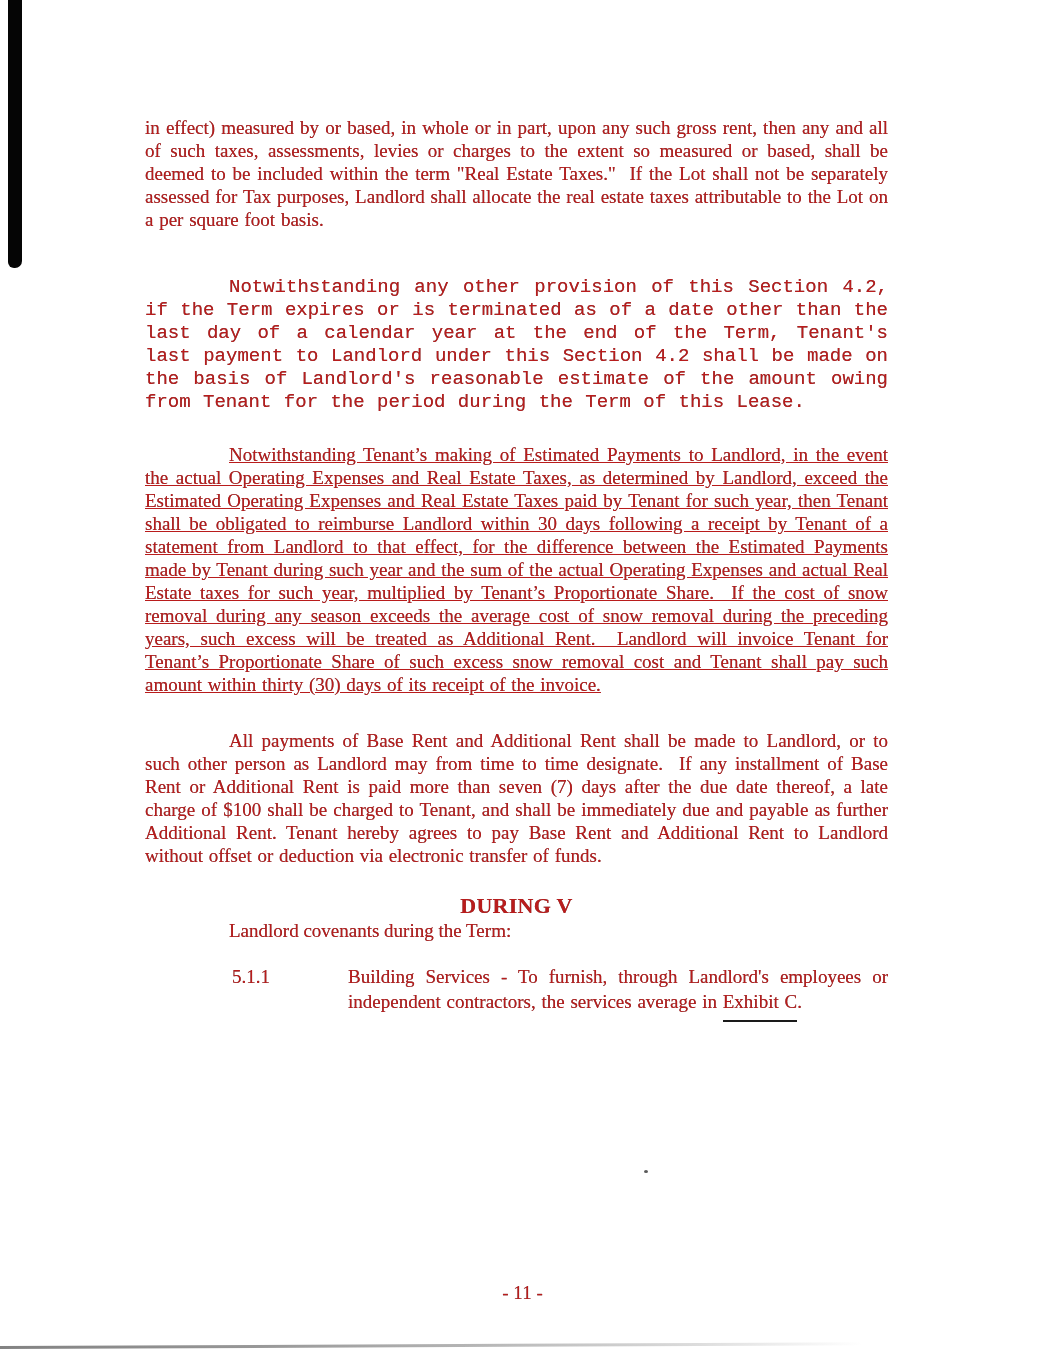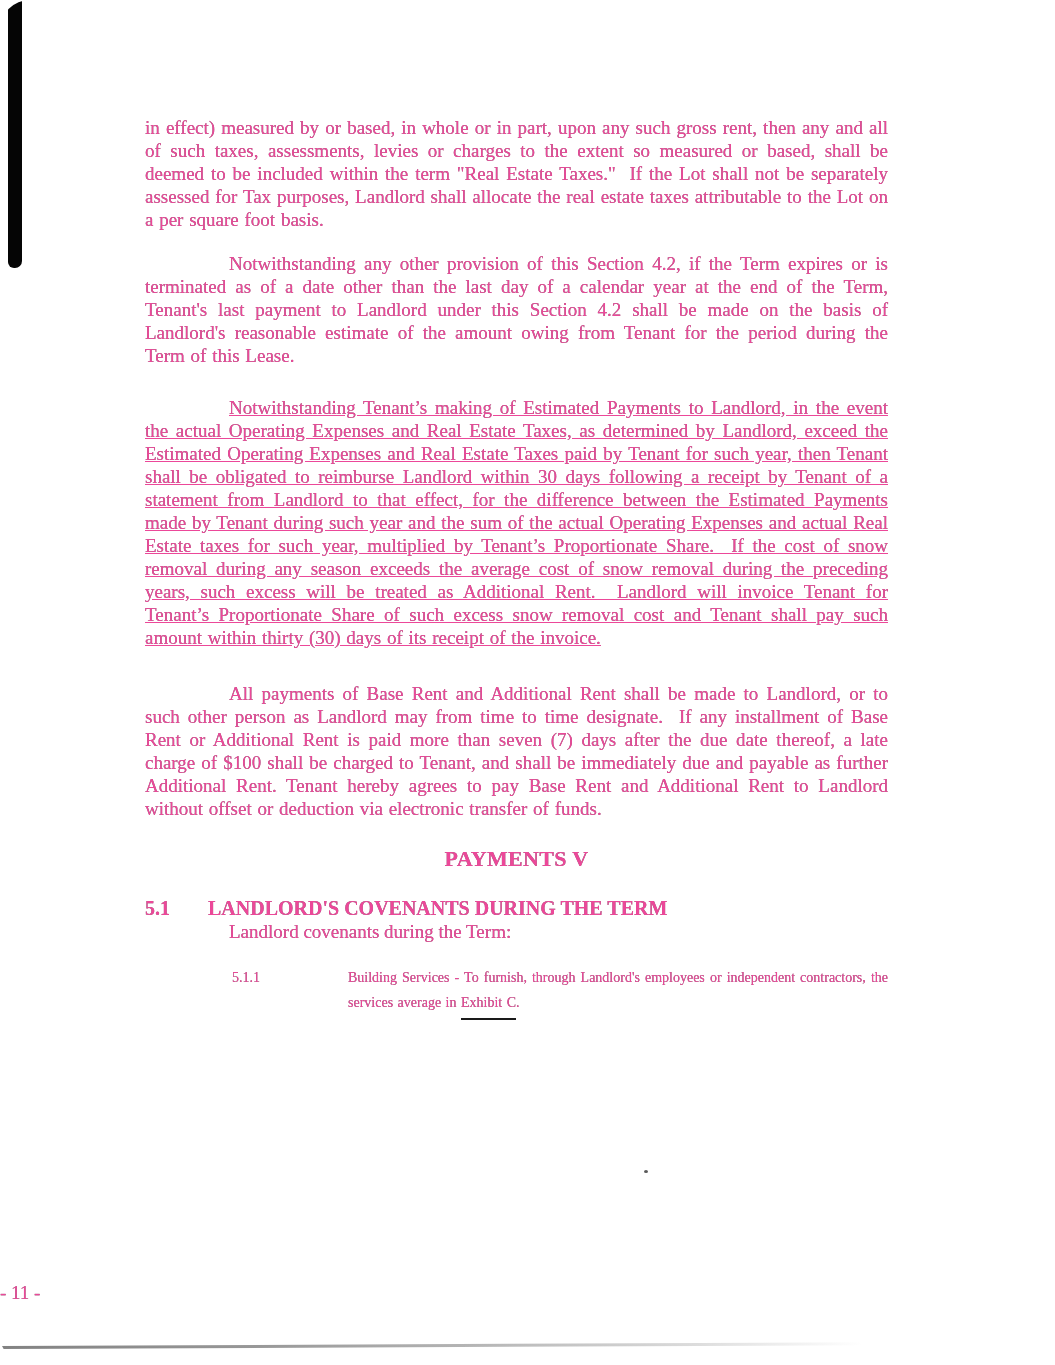--- a/index.html
+++ b/index.html
@@ -7,22 +7,21 @@
     padding: 0;
     background: #ffffff;
   }
   .page {
     position: relative;
     width: 1055px;
     height: 1365px;
     background: #ffffff;
     overflow: hidden;
     font-family: "Liberation Serif", "DejaVu Serif", serif;
-    color: #ec4899;
-    border-radius: 30px;
+    color: #b91c1c;
   }
   
   .content, .page-number {
     text-shadow: 0 0 0.45px rgba(10,10,10,0.6);
   }
   .scan-bar {
     position: absolute;
     left: 8px;
     top: 0;
     width: 14px;
@@ -37,21 +36,21 @@
     width: 743px;
   }
   .body-p {
     margin: 0;
     font-size: 19px;
     line-height: 23px;
     text-align: justify;
     word-spacing: 1px;
   }
   .indent { text-indent: 84px; }
-  .mt-p2   { margin-top: 21px; }
+  .mt-p2   { margin-top: 45px; font-family: Liberation Mono, monospace; }
   .mt-p3   { margin-top: 29px; text-decoration: underline; }
   .mt-h43  { margin-top: 35px; }
   .mt-p4   { margin-top: 33px; }
   .mt-art  { margin-top: 26px; }
   .mt-artsub { margin-top: 24px; }
   .mt-h51  { margin-top: 24px; }
   .mt-intro { margin-top: 28px; }
   .mt-item { margin-top: 22px; }
   .section-heading {
     font-size: 20px;
@@ -73,21 +72,21 @@
   .mt-art { margin-top: 26px; }
   .intro {
     margin: 0;
     font-size: 19px;
     line-height: 23px;
     text-indent: 84px;
   }
   .list-item {
     display: flex;
     padding-left: 87px;
-    font-size: 14px;
+    font-size: 19px;
     line-height: 25px;
   }
   .item-num {
     flex: 0 0 116px;
   }
   .item-text {
     flex: 0 0 540px;
     text-align: justify;
     word-spacing: 1px;
   }
@@ -102,20 +101,21 @@
     width: 4px;
     height: 3px;
     background: #5a5a5a;
     border-radius: 50%;
   }
   .page-number {
     position: absolute;
     left: 0;
     top: 1282px;
     width: 1045px;
+    text-align: center;
     font-size: 19px;
   }
   .bottom-line {
     position: absolute;
     left: 0;
     top: 1346px;
     width: 862px;
     height: 3px;
     background: linear-gradient(to right,
       #828282 0%, #989898 30%, #b5b5b5 55%, #d2d2d2 75%, rgba(215,215,215,0) 100%);
@@ -134,26 +134,23 @@
 
     <p class="body-p">in effect) measured by or based, in whole or in part, upon any such gross rent, then any and all of such taxes, assessments, levies or charges to the extent so measured or based, shall be deemed to be included within the term "Real Estate Taxes."&nbsp; If the Lot shall not be separately assessed for Tax purposes, Landlord shall allocate the real estate taxes attributable to the Lot on a per square foot basis.</p>
 
     <p class="body-p indent mt-p2">Notwithstanding any other provision of this Section 4.2, if the Term expires or is terminated as of a date other than the last day of a calendar year at the end of the Term, Tenant's last payment to Landlord under this Section 4.2 shall be made on the basis of Landlord's reasonable estimate of the amount owing from Tenant for the period during the Term of this Lease.</p>
 
     <p class="body-p indent mt-p3">Notwithstanding Tenant’s making of Estimated Payments to Landlord, in the event the actual Operating Expenses and Real Estate Taxes, as determined by Landlord, exceed the Estimated Operating Expenses and Real Estate Taxes paid by Tenant for such year, then Tenant shall be obligated to reimburse Landlord within 30 days following a receipt by Tenant of a statement from Landlord to that effect, for the difference between the Estimated Payments made by Tenant during such year and the sum of the actual Operating Expenses and actual Real Estate taxes for such year, multiplied by Tenant’s Proportionate Share.&nbsp; If the cost of snow removal during any season exceeds the average cost of snow removal during the preceding years, such excess will be treated as Additional Rent.&nbsp; Landlord will invoice Tenant for Tenant’s Proportionate Share of such excess snow removal cost and Tenant shall pay such amount within thirty (30) days of its receipt of the invoice.</p>
 
 
     <p class="body-p indent mt-p4">All payments of Base Rent and Additional Rent shall be made to Landlord, or to such other person as Landlord may from time to time designate.&nbsp; If any installment of Base Rent or Additional Rent is paid more than seven (7) days after the due date thereof, a late charge of $100 shall be charged to Tenant, and shall be immediately due and payable as further Additional Rent. Tenant hereby agrees to pay Base Rent and Additional Rent to Landlord without offset or deduction via electronic transfer of funds.</p>
 
-    <h2 class="center-heading mt-art">PAYMENTS V</h2>
+    <h2 class="center-heading mt-art">DURING V</h2>
 
 
-    <div class="section-heading mt-h51">
-      <span class="sec-num">5.1</span><span class="sec-title">LANDLORD'S COVENANTS DURING THE TERM</span>
-    </div>
 
     <p class="intro mt-intro">Landlord covenants during the Term:</p>
 
     <div class="list-item mt-item">
       <span class="item-num">5.1.1</span>
       <span class="item-text"><span>Building Services - To furnish, through Landlord's employees or independent contractors, the services average in </span><span class="exhibit-ref">Exhibit C</span><span>.</span></span>
     </div>
 
   </div>
 

